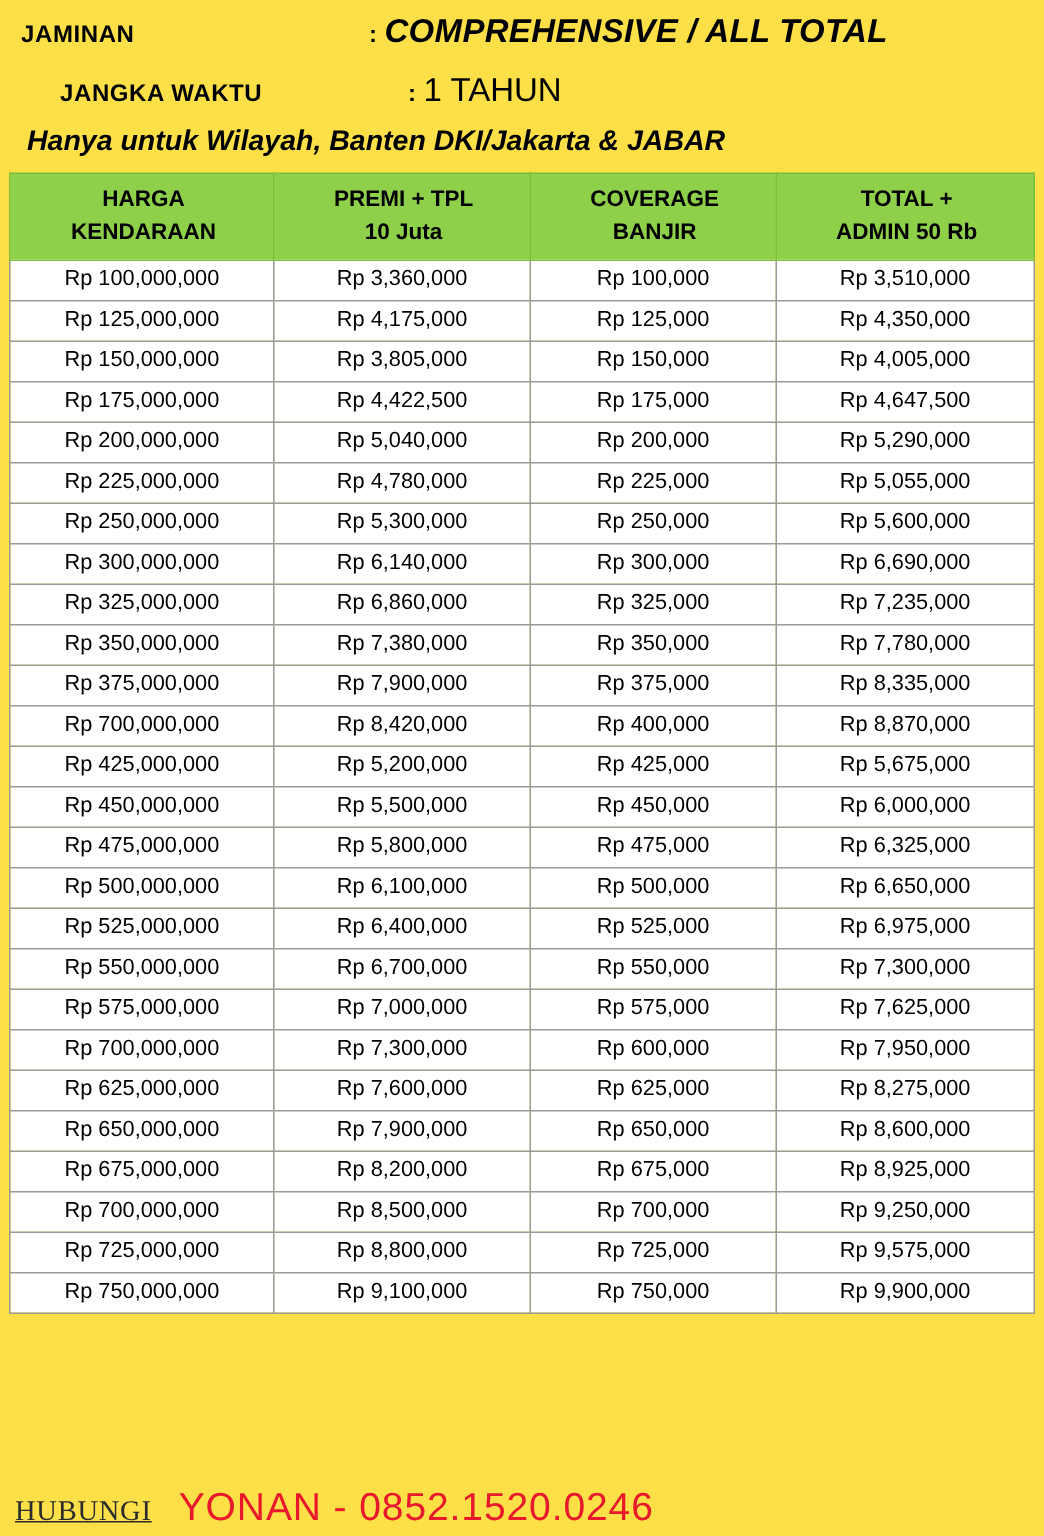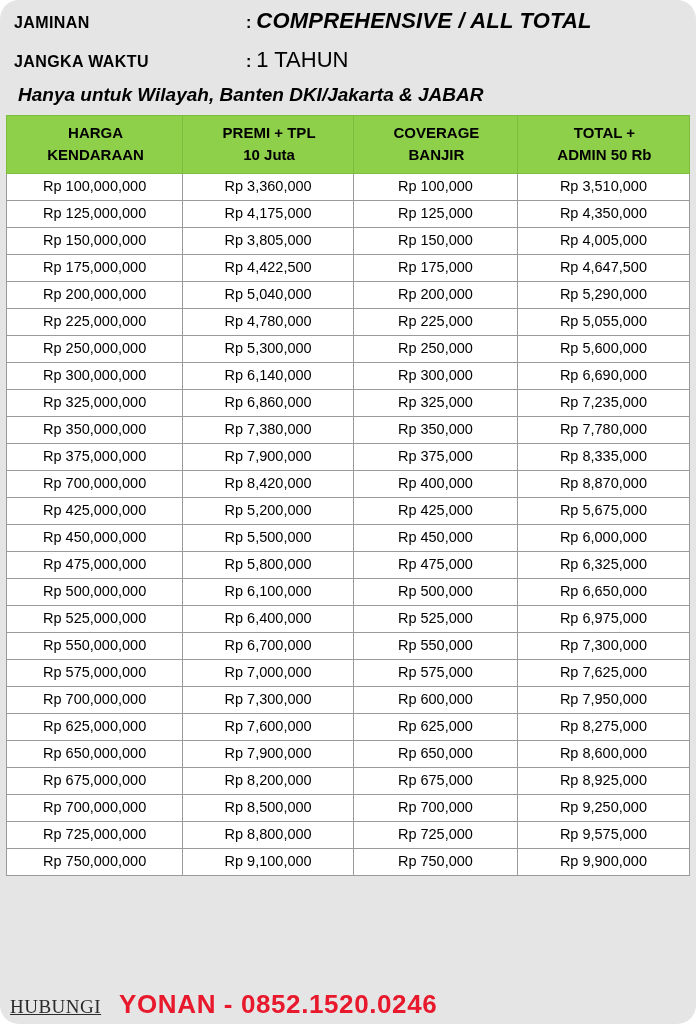--- a/index.html
+++ b/index.html
@@ -8,22 +8,21 @@
     padding: 0;
     width: 696px;
     height: 1024px;
     background: #ffffff;
     font-family: "Liberation Sans", sans-serif;
   }
   .page {
     width: 696px;
     height: 1024px;
     position: relative;
-    background: #e5e5e5;
-    border-radius: 19px;
+    background: #fde047;
   }
 
   
   .header {
     padding: 8px 14px 0 14px;
   }
   .hdr-row {
     display: flex;
     align-items: baseline;
   }
@@ -46,21 +45,21 @@
     font-style: italic;
     color: #000;
     letter-spacing: 0.2px;
   }
   .hdr-value {
     font-weight: normal;
     font-size: 22px;
     color: #000;
   }
   .hdr-row-1 { margin-bottom: 13px; }
-  .hdr-row-2 { margin-bottom: 11px; }
+  .hdr-row-2 { margin-bottom: 11px; margin-left: 26px; }
   .hdr-note {
     font-weight: bold;
     font-style: italic;
     font-size: 19px;
     color: #000;
     padding-left: 4px;
     margin-bottom: 9px;
   }
 
   
@@ -110,21 +109,21 @@
   }
   .footer-label {
     font-family: "Liberation Serif", serif;
     font-size: 19px;
     color: #2b2b2b;
     letter-spacing: 0.5px;
     margin-right: 18px;
     text-decoration: underline;
   }
   .footer-contact {
-    font-weight: bold;
+    font-weight: normal;
     font-size: 26px;
     color: #e8192c;
     letter-spacing: 0.6px;
   }
 </style>
 </head>
 <body>
 
 <div class="page">
 

